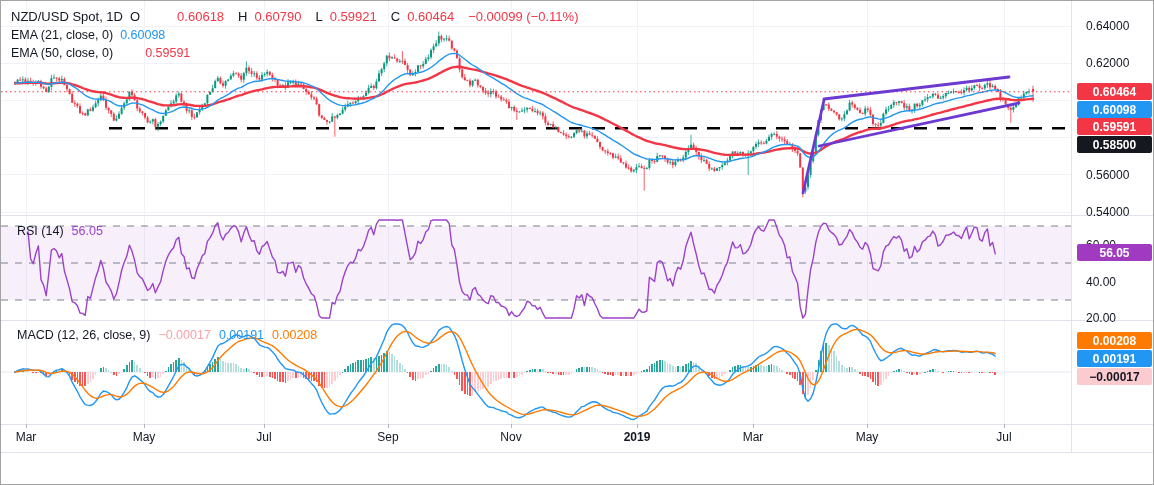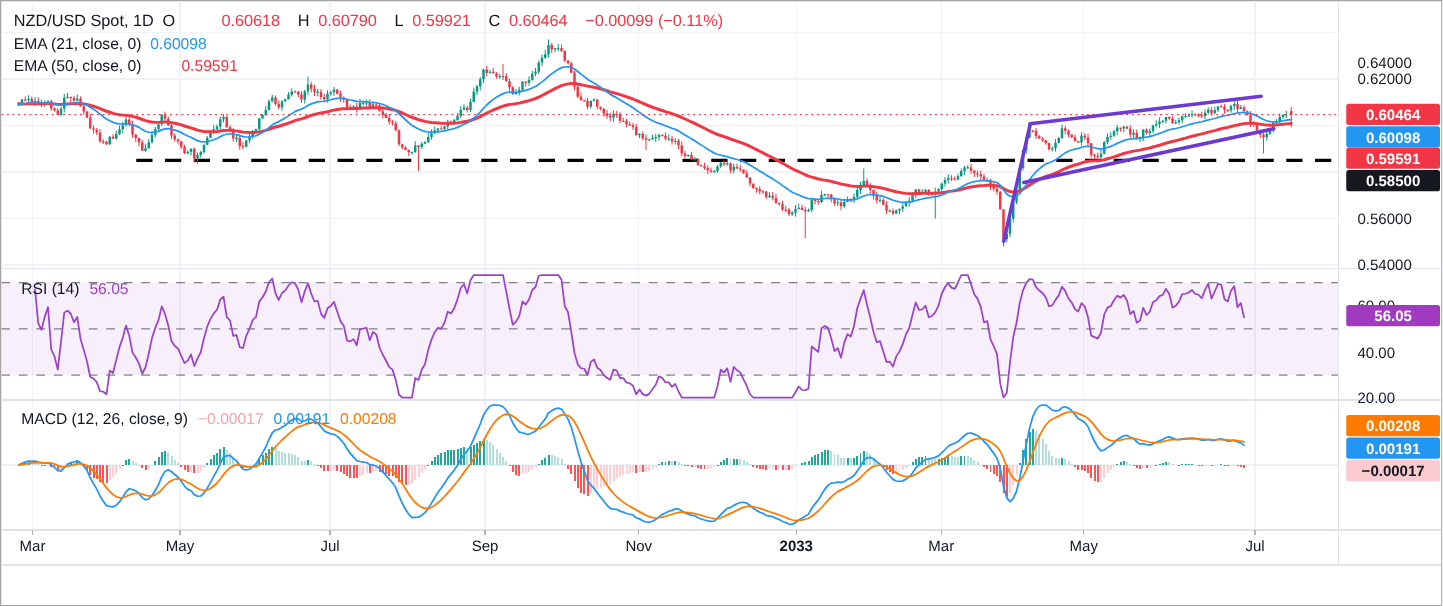--- a/index.html
+++ b/index.html
@@ -1270,39 +1270,39 @@
   </div>
 
   <div class="legend lg-macd">
     <span class="lab">MACD (12, 26, close, 9)</span>
     <span id="macdh" style="color: rgb(245, 163, 168);">−0.00017</span>
     <span id="macdm" style="color: rgb(33, 150, 243);">0.00191</span>
     <span id="macds" style="color: rgb(255, 122, 0);">0.00208</span>
   </div>
 
   <div id="overlay-layer">
-      <div class="axis-label" style="top: 18px; margin-top: 24px;">0.64000</div>
+      <div class="axis-label" style="top: 18px;">0.64000</div>
       <div class="axis-label" style="top: 55px;">0.62000</div>
       <div class="axis-label" style="top: 167px;">0.56000</div>
       <div class="axis-label" style="top: 204px;">0.54000</div>
       <div class="axis-label" style="top: 237px;">60.00</div>
       <div class="axis-label" style="top: 274px;">40.00</div>
       <div class="axis-label" style="top: 310px;">20.00</div>
       <div class="badge" style="top: 82px; background: rgb(242, 54, 69); color: rgb(255, 255, 255);">0.60464</div>
       <div class="badge" style="top: 100px; background: rgb(33, 150, 243); color: rgb(255, 255, 255);">0.60098</div>
       <div class="badge" style="top: 117px; background: rgb(242, 54, 69); color: rgb(255, 255, 255);">0.59591</div>
       <div class="badge" style="top: 135px; background: rgb(21, 24, 30); color: rgb(255, 255, 255);">0.58500</div>
       <div class="badge" style="top: 243px; background: rgb(160, 59, 193); color: rgb(255, 255, 255);">56.05</div>
       <div class="badge" style="top: 331px; background: rgb(255, 122, 0); color: rgb(255, 255, 255);">0.00208</div>
       <div class="badge" style="top: 349px; background: rgb(33, 150, 243); color: rgb(255, 255, 255);">0.00191</div>
       <div class="badge" style="top: 367px; background: rgb(251, 203, 208); color: rgb(19, 23, 34);">−0.00017</div>
       <div class="t-label" style="left: 25px;">Mar</div>
       <div class="t-label" style="left: 143px;">May</div>
       <div class="t-label" style="left: 263px;">Jul</div>
       <div class="t-label" style="left: 387px;">Sep</div>
       <div class="t-label" style="left: 510px;">Nov</div>
-      <div class="t-label t-bold" style="left: 636px;">2033</div>
+      <div class="t-label t-bold" style="left: 636px;">2019</div>
       <div class="t-label" style="left: 752px;">Mar</div>
       <div class="t-label" style="left: 866px;">May</div>
       <div class="t-label" style="left: 1003px;">Jul</div>
     </div>
 
 </div>
 
 </body></html>

